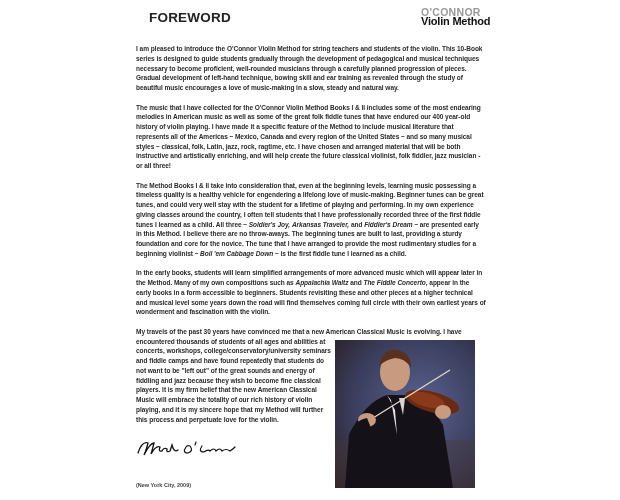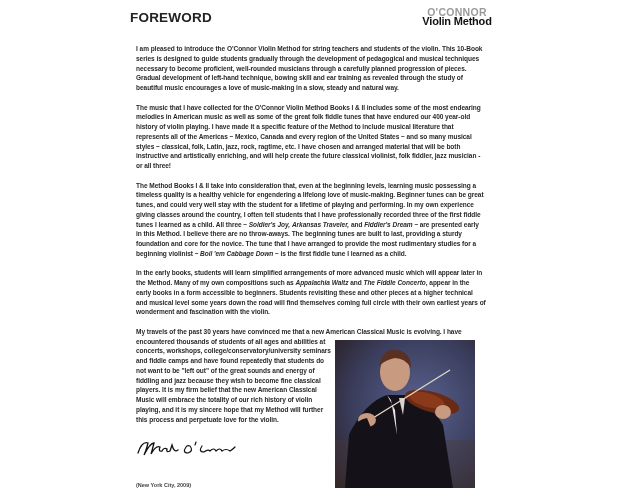--- a/index.html
+++ b/index.html
@@ -1,18 +1,18 @@
 <!DOCTYPE html>
 <html><head>
 <meta charset="utf-8">
 <style>
   html, body { margin:0; padding:0; background:#ffffff; }
   body { width:620px; height:500px; position:relative; overflow:hidden; font-family:"DejaVu Sans", sans-serif; color:#1e1e1e; }
-  .title { position:absolute; left:130px; top:10px; font-family:"Liberation Sans", sans-serif; font-weight:bold; font-size:13.5px; letter-spacing:0.2px; color:#222; }
-  .logo { position:absolute; left:421px; top:8px; width:72px; text-align:center; line-height:9px; }
+  .title { position:absolute; left:149px; top:10px; font-family:"Liberation Sans", sans-serif; font-weight:bold; font-size:13.5px; letter-spacing:0.2px; color:#222; }
+  .logo { position:absolute; left:421px; top:8px; width:72px; text-align:left; line-height:9px; }
   .logo .l1 { font-family:"Liberation Sans", sans-serif; font-weight:bold; font-size:10.5px; color:#9a9a9a; letter-spacing:0.3px; display:block; }
   .logo .l2 { font-family:"Liberation Sans", sans-serif; font-weight:bold; font-size:11px; color:#111; display:block; letter-spacing:-0.2px; }
   .body { position:absolute; left:136px; top:44px; width:350px; font-family:"Liberation Sans", sans-serif; font-size:6.55px; line-height:9.75px; font-weight:bold; color:#2a2a2a; letter-spacing:-0.05px; }
   .body p { margin:0 0 9.75px 0; }
   .body p.last { width:195px; }
   .photo { position:absolute; left:335px; top:340px; width:140px; height:148px; overflow:hidden; background:#2b2a3a; }
   .sig { position:absolute; left:136px; top:437px; }
   .place { position:absolute; left:136px; top:482px; font-family:"Liberation Sans", sans-serif; font-size:5.5px; font-weight:bold; color:#444; }
   i { font-style:italic; }
 </style>

